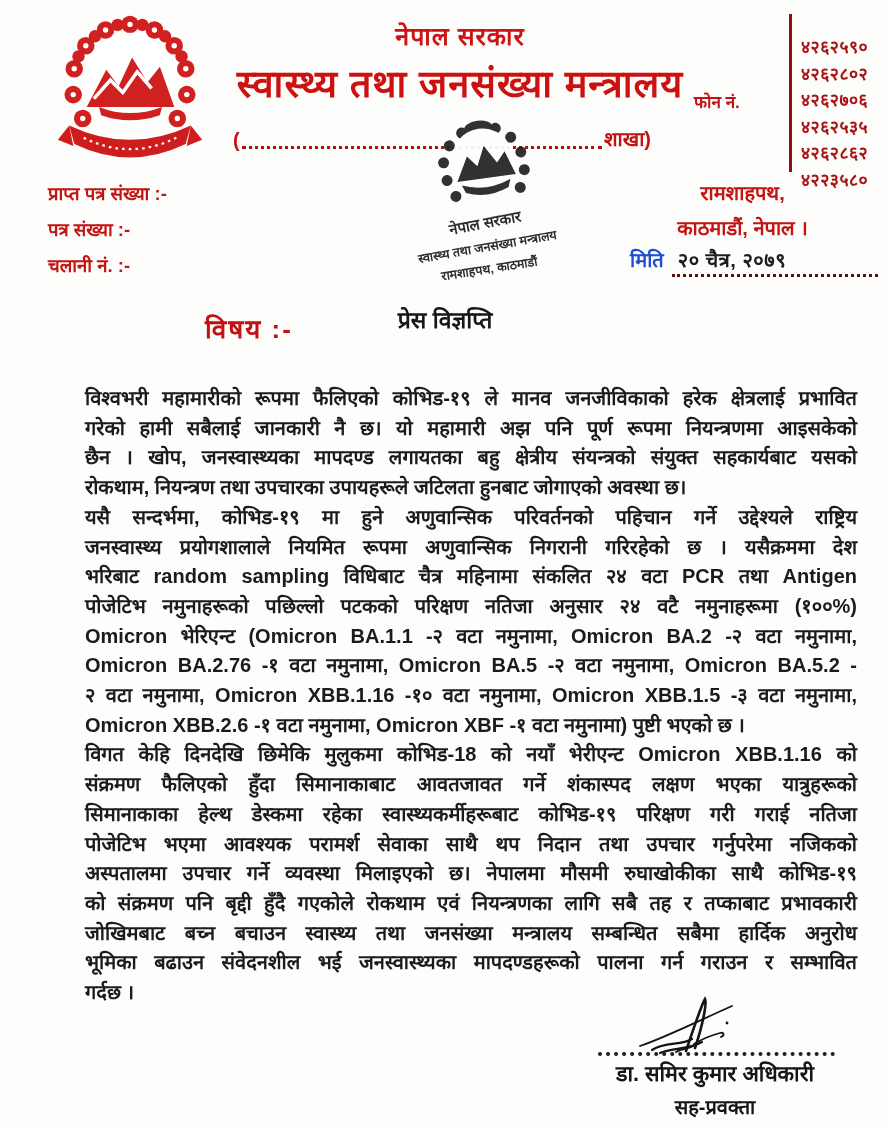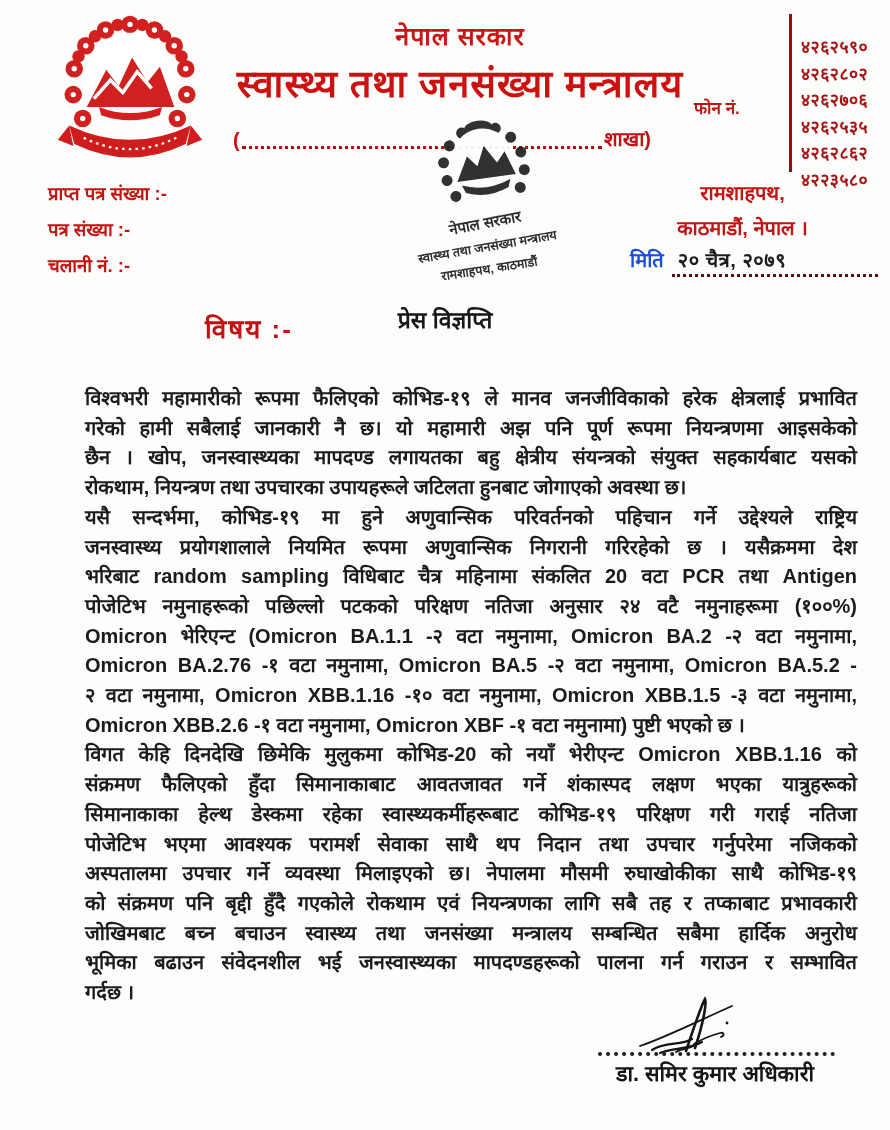--- a/index.html
+++ b/index.html
@@ -28,21 +28,21 @@
     display:flex;align-items:flex-end;
     color:#c01212;font-size:20px;font-weight:bold;
   }
   .branch-fill{
     flex:1;height:22px;
     border-bottom:3px dotted #b01212;
     margin:0 2px 3px 2px;
   }
   
   .phone-label{
-    left:694px;top:96px;width:90px;
+    left:694px;top:90px;width:90px;
     color:#c01414;font-size:17px;font-weight:bold;
   }
   .phone-rule{
     left:789px;top:14px;width:0;height:158px;
     border-left:3px solid #8e0f0f;
   }
   .phone-list{
     left:801px;top:14px;width:86px;
     color:#a81414;font-size:17.5px;font-weight:bold;
     line-height:26.5px;letter-spacing:.5px;margin-top:20px;
@@ -221,27 +221,27 @@
   <div class="abs subject-label">विषय :-</div>
   <div class="abs press-heading">प्रेस विज्ञप्ति</div>
 
   <div class="abs body-block">
     <div class="bline">विश्वभरी महामारीको रूपमा फैलिएको कोभिड-१९ ले मानव जनजीविकाको हरेक क्षेत्रलाई प्रभावित</div>
     <div class="bline">गरेको हामी सबैलाई जानकारी नै छ। यो महामारी अझ पनि पूर्ण रूपमा नियन्त्रणमा आइसकेको</div>
     <div class="bline">छैन । खोप, जनस्वास्थ्यका मापदण्ड लगायतका बहु क्षेत्रीय संयन्त्रको संयुक्त सहकार्यबाट यसको</div>
     <div class="bline pend">रोकथाम, नियन्त्रण तथा उपचारका उपायहरूले जटिलता हुनबाट जोगाएको अवस्था छ।</div>
     <div class="bline">यसै सन्दर्भमा, कोभिड-१९ मा हुने अणुवान्सिक परिवर्तनको पहिचान गर्ने उद्देश्यले राष्ट्रिय</div>
     <div class="bline">जनस्वास्थ्य प्रयोगशालाले नियमित रूपमा अणुवान्सिक निगरानी गरिरहेको छ । यसैक्रममा देश</div>
-    <div class="bline">भरिबाट random sampling विधिबाट चैत्र महिनामा संकलित 20 वटा PCR तथा Antigen</div>
+    <div class="bline">भरिबाट random sampling विधिबाट चैत्र महिनामा संकलित २४ वटा PCR तथा Antigen</div>
     <div class="bline">पोजेटिभ नमुनाहरूको पछिल्लो पटकको परिक्षण नतिजा अनुसार २४ वटै नमुनाहरूमा (१००%)</div>
     <div class="bline">Omicron भेरिएन्ट (Omicron BA.1.1 -२ वटा नमुनामा, Omicron BA.2 -२ वटा नमुनामा,</div>
     <div class="bline">Omicron BA.2.76 -१ वटा नमुनामा, Omicron BA.5 -२ वटा नमुनामा, Omicron BA.5.2 -</div>
     <div class="bline">२ वटा नमुनामा, Omicron XBB.1.16 -१० वटा नमुनामा, Omicron XBB.1.5 -३ वटा नमुनामा,</div>
     <div class="bline pend">Omicron XBB.2.6 -१ वटा नमुनामा, Omicron XBF -१ वटा नमुनामा) पुष्टी भएको छ ।</div>
-    <div class="bline">विगत केहि दिनदेखि छिमेकि मुलुकमा कोभिड-20 को नयाँ भेरीएन्ट Omicron XBB.1.16 को</div>
+    <div class="bline">विगत केहि दिनदेखि छिमेकि मुलुकमा कोभिड-18 को नयाँ भेरीएन्ट Omicron XBB.1.16 को</div>
     <div class="bline">संक्रमण फैलिएको हुँदा सिमानाकाबाट आवतजावत गर्ने शंकास्पद लक्षण भएका यात्रुहरूको</div>
     <div class="bline">सिमानाकाका हेल्थ डेस्कमा रहेका स्वास्थ्यकर्मीहरूबाट कोभिड-१९ परिक्षण गरी गराई नतिजा</div>
     <div class="bline">पोजेटिभ भएमा आवश्यक परामर्श सेवाका साथै थप निदान तथा उपचार गर्नुपरेमा नजिकको</div>
     <div class="bline">अस्पतालमा उपचार गर्ने व्यवस्था मिलाइएको छ। नेपालमा मौसमी रुघाखोकीका साथै कोभिड-१९</div>
     <div class="bline">को संक्रमण पनि बृद्दी हुँदै गएकोले रोकथाम एवं नियन्त्रणका लागि सबै तह र तप्काबाट प्रभावकारी</div>
     <div class="bline">जोखिमबाट बच्न बचाउन स्वास्थ्य तथा जनसंख्या मन्त्रालय सम्बन्धित सबैमा हार्दिक अनुरोध</div>
     <div class="bline">भूमिका बढाउन संवेदनशील भई जनस्वास्थ्यका मापदण्डहरूको पालना गर्न गराउन र सम्भावित</div>
     <div class="bline pend">गर्दछ ।</div>
   </div>
 
@@ -251,14 +251,15 @@
       <path d="M56,57 C63,36 72,10 75,5 C77,9 73,30 65,54" stroke-width="2.6"></path>
       <path d="M22,56 C36,47 50,52 62,45" stroke-width="2.2"></path>
       <path d="M30,59 C44,53 58,56 72,48" stroke-width="2.2"></path>
       <path d="M64,50 C74,44 82,41 90,39 C94,38 95,41 91,43" stroke-width="1.8"></path>
       <path d="M46,58 C52,54 58,55 63,52" stroke-width="2"></path>
     </g>
     <circle cx="97" cy="29" r="1.4" fill="#141414"></circle>
   </svg>
   <div class="abs sig-dots"></div>
   <div class="abs sig-name">डा. समिर कुमार अधिकारी</div>
+  <div class="abs sig-post">सह-प्रवक्ता</div>
 
 </div>
 
 </body></html>

